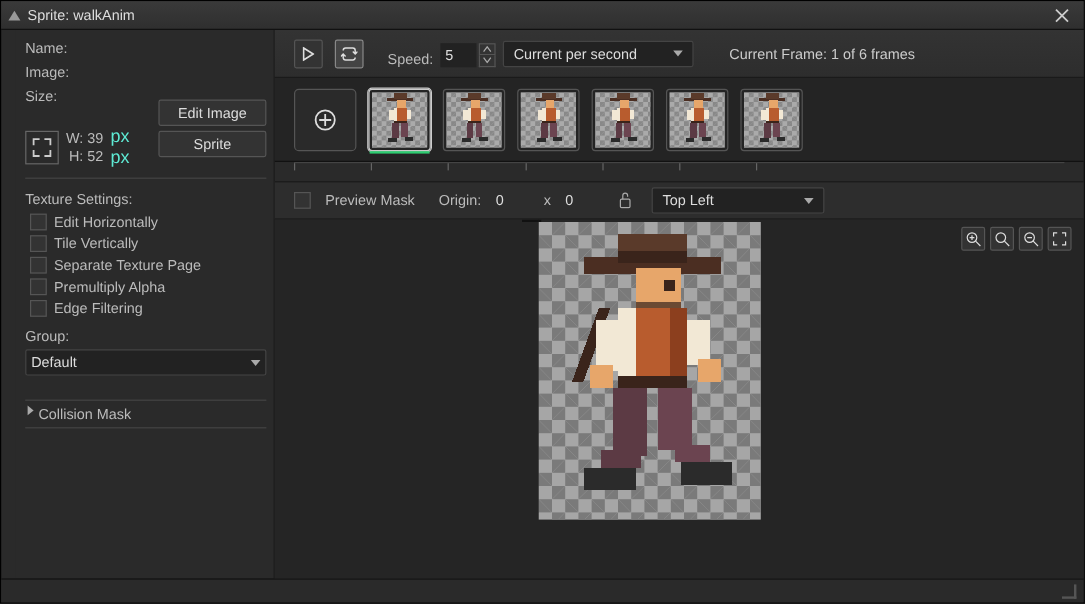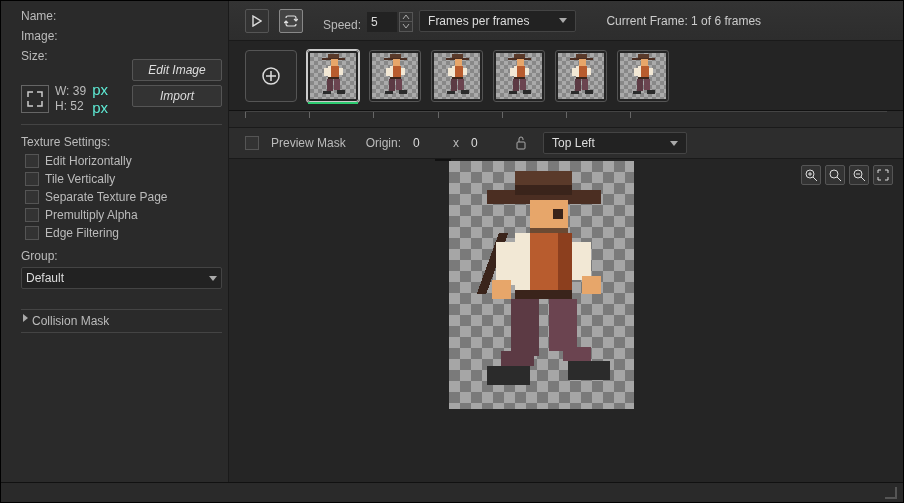--- a/index.html
+++ b/index.html
@@ -8,26 +8,26 @@
   .titlebar { height: 24px; background: linear-gradient(#3a3a3a,#2f2f2f); display: flex; align-items: center; padding: 0 6px; border-bottom: 1px solid #111; }
   .titlebar .tri { width:0;height:0;border-left:5px solid transparent;border-right:5px solid transparent;border-bottom:8px solid #999;margin-right:6px; }
   .titlebar .title { flex:1; color:#ddd; font-size:12px; }
   .titlebar .close { width:24px;height:24px;display:flex;align-items:center;justify-content:center;color:#ccc;font-size:16px;cursor:pointer; }
   .body { flex:1; display:flex;padding-left:12px; }
   .sidebar { width:216px; background:#2a2a2a; border-right:1px solid #1a1a1a; padding:6px 6px 6px 8px; display:flex; flex-direction:column; gap:2px; }
   .lbl { color:#bbb; font-size:12px; padding:2px 0; }
   .val-input { background:#222; border:none; color:#ddd; padding:3px 4px; width:100%; font-size:12px; }
   .size-row { display:flex; align-items:center; gap:6px; margin-top:2px; }
   .size-icon { width:28px;height:28px;border:1px solid #666;display:flex;align-items:center;justify-content:center;font-size:14px;color:#ccc;cursor:pointer; }
-  .size-wh { display:flex;flex-direction:column;gap:1px; }
+  .size-wh { display:flex;flex-direction:column;gap:1px;text-align:right; }
   .size-wh span { font-size:12px;color:#bbb; }
   .size-px { display:flex;flex-direction:column;gap:1px; }
   .size-px span { font-size:15px;color:#5eead4; }
   .btn-col { display:flex;flex-direction:column;gap:4px;margin-left:auto; }
-  .side-btn { width:90px;height:22px;background:#333;border:1px solid #555;color:#ddd;font-size:12px;cursor:pointer;display:flex;align-items:center;justify-content:center;border-radius:2px;font-style:italic; }
+  .side-btn { width:90px;height:22px;background:#333;border:1px solid #555;color:#ddd;font-size:12px;cursor:pointer;display:flex;align-items:center;justify-content:center;border-radius:2px; }
   .sep { height:1px;background:#444;margin:6px 0; }
   .chk-row { display:flex;align-items:center;gap:6px;padding:1px 0 1px 4px; }
   .chk { width:14px;height:14px;background:#333;border:1px solid #555;cursor:pointer; }
   .group-select { background:#222;border:1px solid #444;color:#ddd;padding:3px 4px;width:100%;display:flex;align-items:center;justify-content:space-between;cursor:pointer;border-radius:2px; }
   .caret { width:0;height:0;border-left:4px solid transparent;border-right:4px solid transparent;border-top:5px solid #aaa; }
   .collapse-row { display:flex;align-items:flex-start;gap:4px;padding:4px 2px;border-top:1px solid #444;border-bottom:1px solid #444;margin-top:18px;cursor:pointer; }
   .collapse-row .tri-r { width:0;height:0;border-top:4px solid transparent;border-bottom:4px solid transparent;border-left:5px solid #aaa; }
   .main { flex:1;display:flex;flex-direction:column;background:#2a2a2a; }
   .toolbar1 { height:40px;display:flex;align-items:center;gap:10px;padding:0 16px;border-bottom:1px solid #1a1a1a;background:linear-gradient(#333,#2d2d2d); }
   .ico-btn { width:24px;height:24px;border:1px solid #555;background:#333;display:flex;align-items:center;justify-content:center;color:#ddd;cursor:pointer;border-radius:2px; }
@@ -82,20 +82,29 @@
   .statusbar .corner { width:12px;height:12px;border-right:2px solid #555;border-bottom:2px solid #555; }
 
   
   .walker { position:relative;width:100%;height:100%; }
   .walker svg { width:100%;height:100%; }
 </style>
 </head>
 <body>
 
 <div class="window">
+  <div class="titlebar">
+    <div class="tri"></div>
+    <div class="title">Sprite: walkAnim</div>
+    <div class="close">
+      <svg width="12" height="12" viewBox="0 0 12 12">
+          <path d="M1 1 L11 11 M11 1 L1 11" stroke="#ccc" stroke-width="1.5"></path>
+        </svg>
+    </div>
+  </div>
 
   <div class="body">
 
     <div class="sidebar">
       <div class="lbl">Name:</div>
       <div class="lbl">Image:</div>
 
       <div class="size-row">
         <div style="display:flex;flex-direction:column;gap:18px;">
           <div class="lbl" style="padding:0">Size:</div>
@@ -110,21 +119,21 @@
               <span>H: 52</span>
             </div>
             <div class="size-px">
               <span>px</span>
               <span>px</span>
             </div>
           </div>
         </div>
         <div class="btn-col">
           <div class="side-btn">Edit Image</div>
-          <div class="side-btn">Import</div>
+          <div class="side-btn">Sprite</div>
         </div>
       </div>
 
       <div class="sep"></div>
       <div class="lbl">Texture Settings:</div>
       <div class="chk-row">
           <div class="chk"></div>
           <span>Edit Horizontally</span>
         </div>
       <div class="chk-row">
@@ -180,21 +189,21 @@
                   </svg>
                 </div>
               <div>
                   <svg viewBox="0 0 8 6">
                     <path d="M1 1 L4 5 L7 1" stroke="#aaa" fill="none"></path>
                   </svg>
                 </div>
             </div>
           </div>
           <div class="dropdown">
-            <span>Frames per frames</span>
+            <span>Current per second</span>
             <div class="caret"></div>
           </div>
         </div>
         <span class="frame-label">Current Frame: 1 of 6 frames</span>
       </div>
 
       <div class="film">
         <div class="add-frame">
           <svg width="20" height="20" viewBox="0 0 20 20">
               <circle cx="10" cy="10" r="8" fill="none" stroke="#ddd" stroke-width="1.5"></circle>

